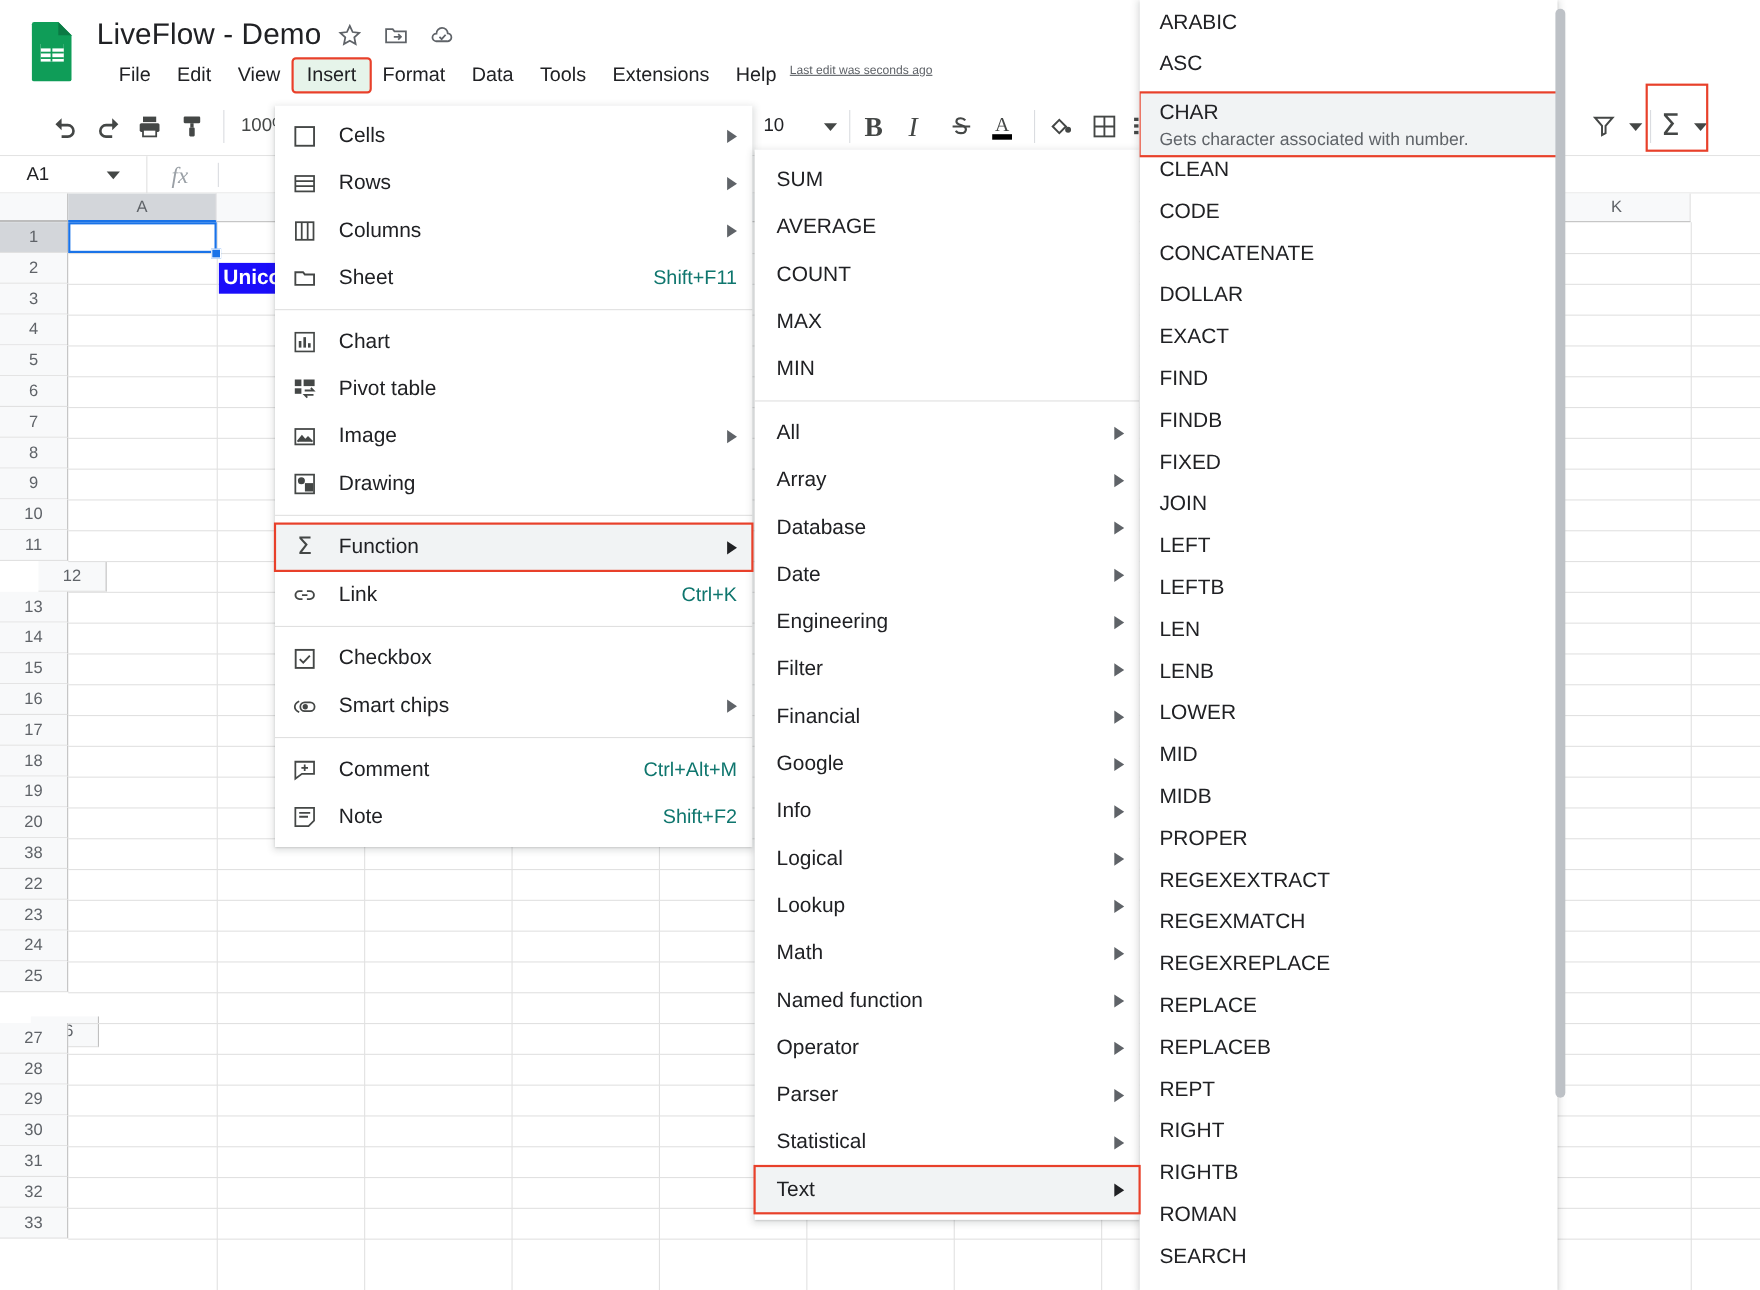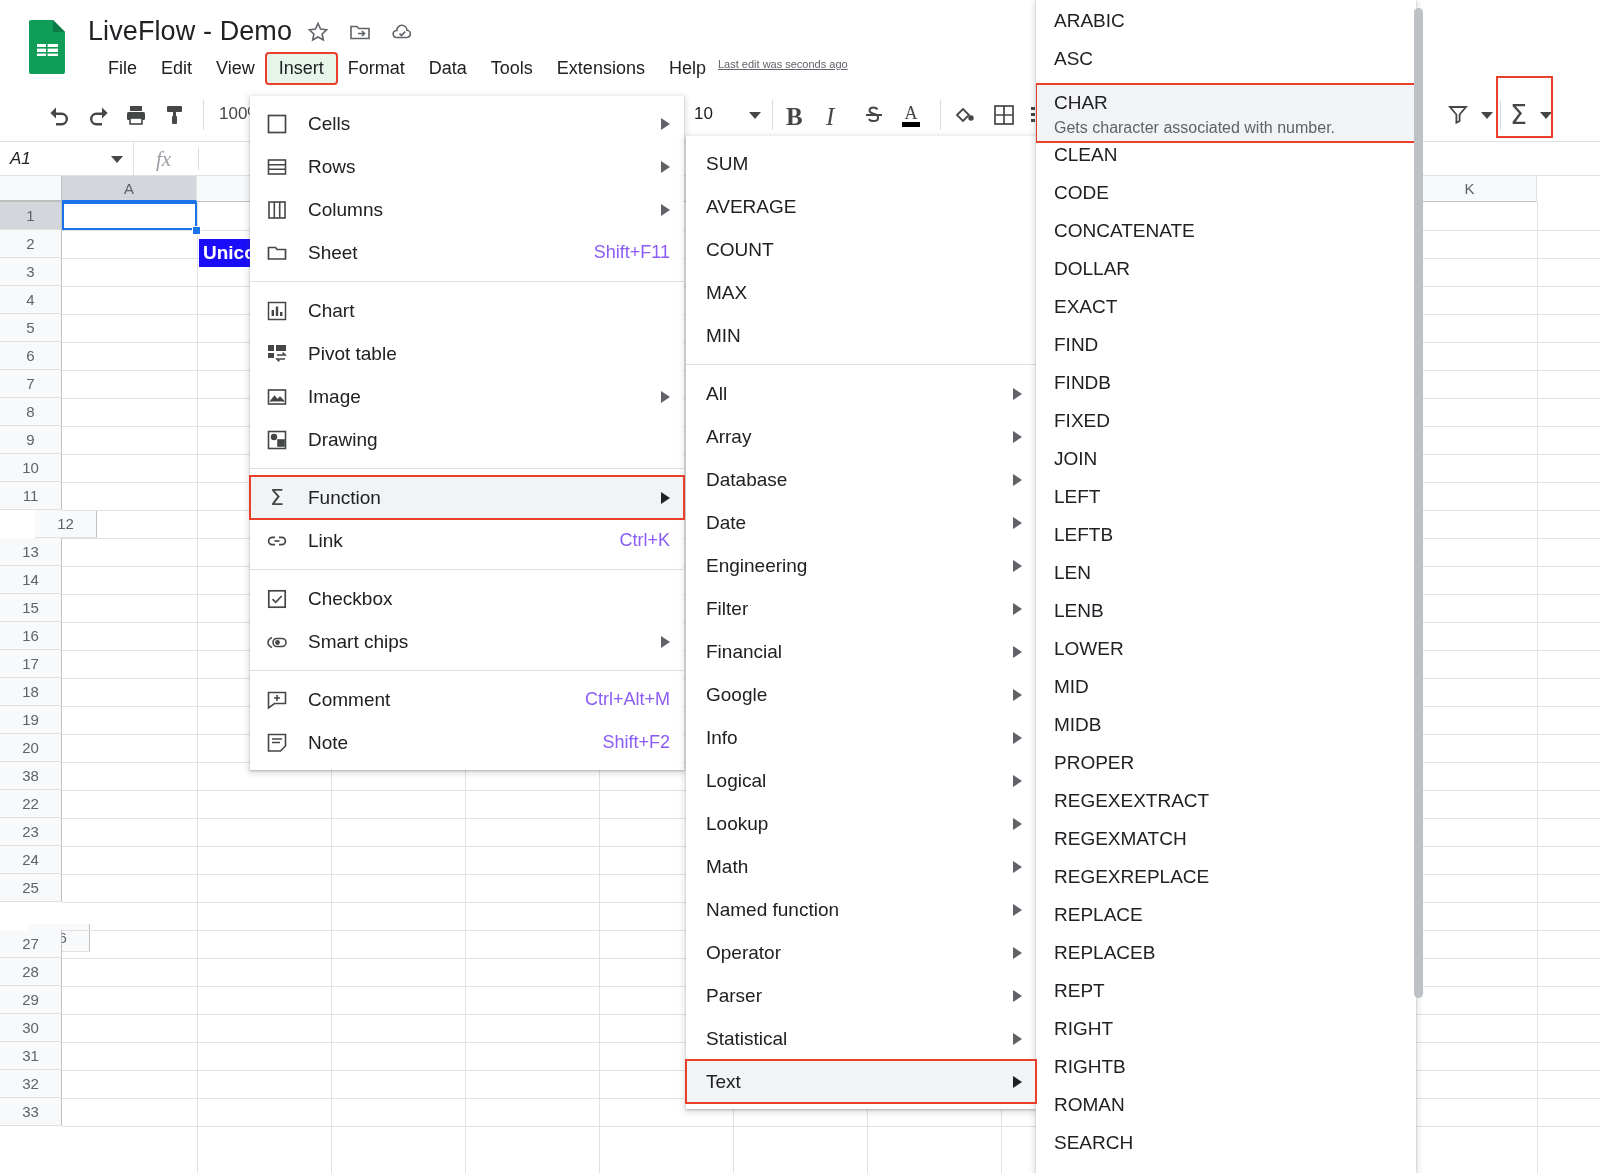--- a/index.html
+++ b/index.html
@@ -53,21 +53,21 @@
     border-top: 7px solid #444746;
   }
 
   
   .formulabar {
     position: absolute; left: 0; top: 142px; width: 1600px; height: 34px;
     background: #fff; border-bottom: 1px solid #e0e0e0;
   }
   .namebox {
     position: absolute; left: 0; top: 142px; width: 134px; height: 34px;
-    display: flex; align-items: center; padding: 0 10px; border-right: 1px solid #e0e0e0; font-style: italic;
+    display: flex; align-items: center; padding: 0 24px; border-right: 1px solid #e0e0e0;
   }
   .namebox .nb-txt { font-size: 17px; color: #202124; flex: 1; }
   .fx-glyph {
     position: absolute; left: 156px; top: 147px; font-size: 21px; font-style: italic;
     font-family: "Liberation Serif", serif; color: #9aa0a6;
   }
   .fx-div { position: absolute; left: 198px; top: 148px; width: 1px; height: 22px; background: #dadce0; }
 
   
   .grid { position: absolute; left: 0; top: 176px; width: 1600px; height: 997px; background: #fff; }
@@ -111,21 +111,21 @@
   }
   .menu-item {
     position: relative; display: flex; align-items: center;
     height: 43px; padding: 0 14px; cursor: pointer; white-space: nowrap;
   }
   .menu-item .mi-icon {
     width: 26px; height: 26px; margin-right: 18px; color: #444746;
     display: flex; align-items: center; justify-content: center; flex: 0 0 26px;
   }
   .menu-item .mi-label { font-size: 19px; color: #202124; flex: 1; }
-  .menu-item .mi-accel { font-size: 18px; color: #8b5cf6; margin-left: 28px; }
+  .menu-item .mi-accel { font-size: 18px; color: #0f766e; margin-left: 28px; }
   .menu-item .mi-arrow {
     margin-left: 24px; width: 0; height: 0;
     border-top: 6px solid transparent; border-bottom: 6px solid transparent;
     border-left: 9px solid #5f6368;
   }
   .menu-item.hl { background: #f1f3f4; }
   .menu-item.redbox { outline: 2px solid #e8402a; outline-offset: -1px; z-index: 5; }
   .menu-item.redbox .mi-arrow { border-left-color: #202124; }
   .menu-sep { height: 1px; background: #e0e0e0; margin: 7px 0; }
 

